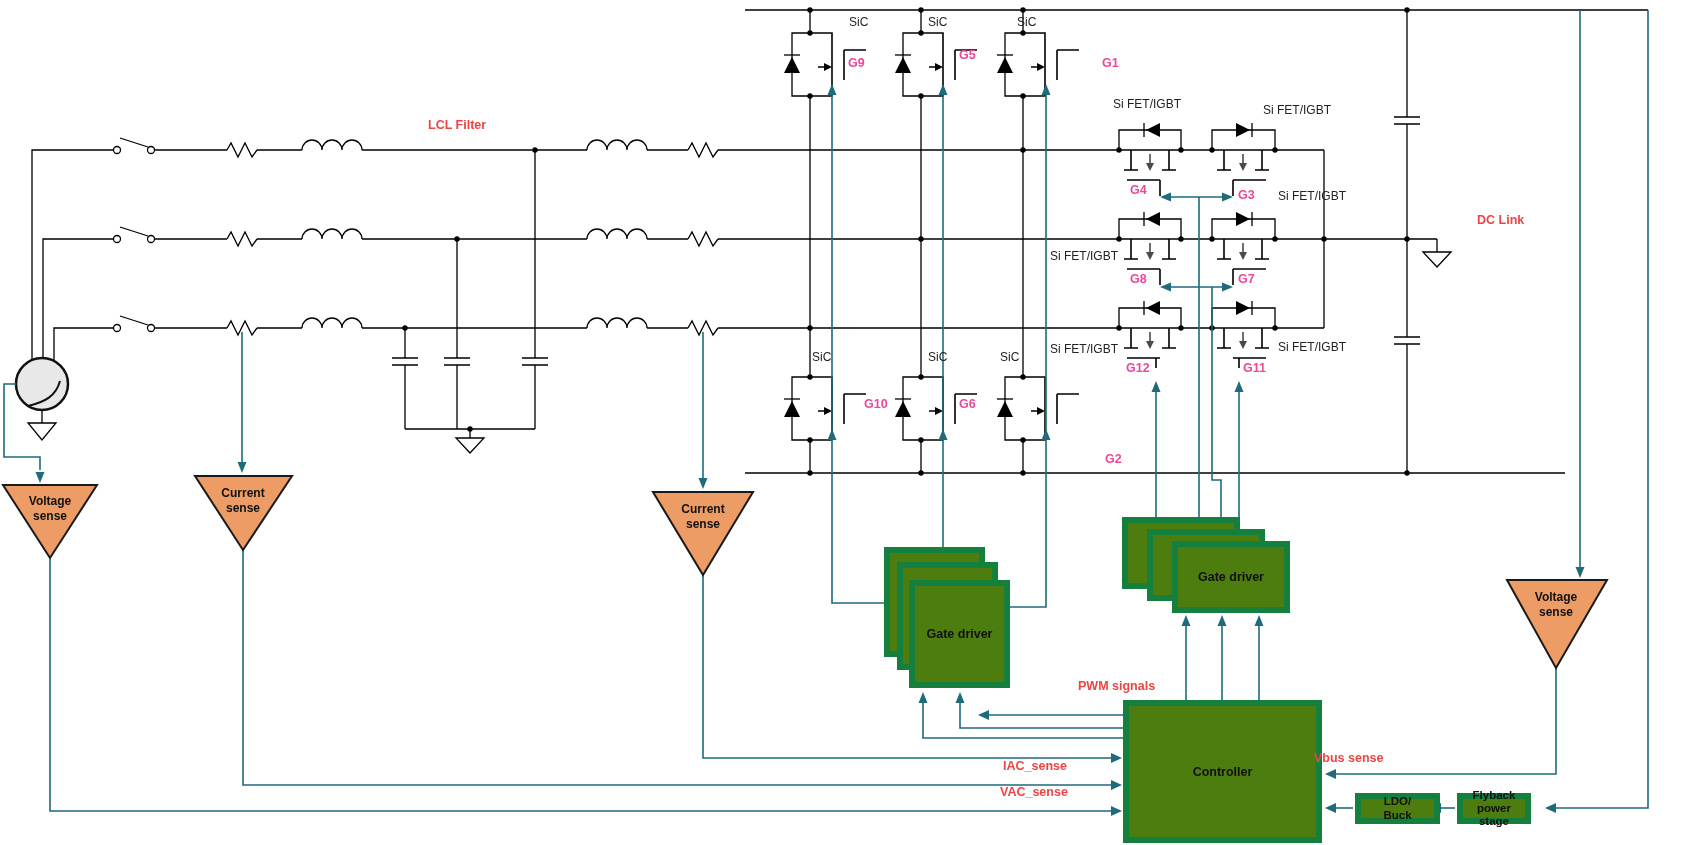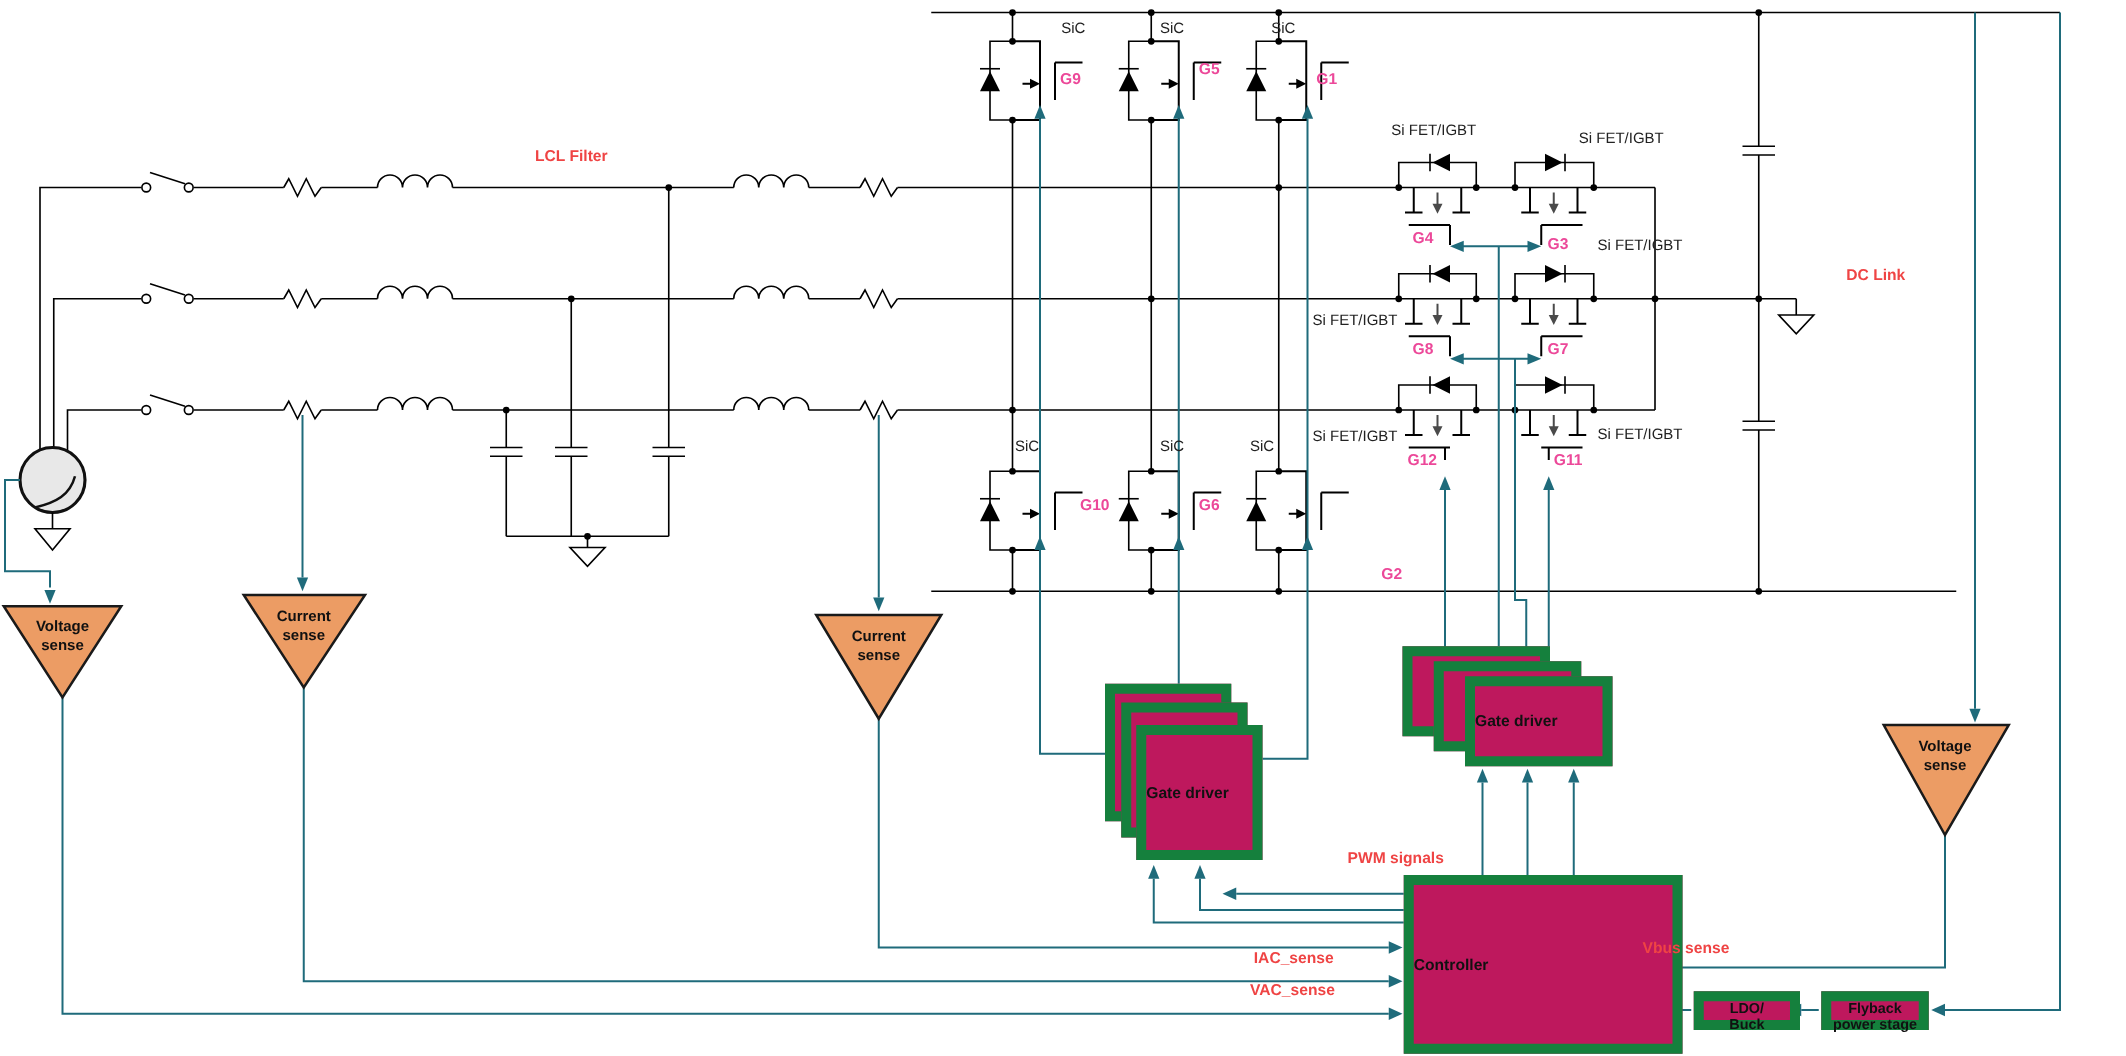--- a/index.html
+++ b/index.html
@@ -3,22 +3,22 @@
 <meta charset="utf-8">
 <style>
   html,body{margin:0;padding:0;background:#fff;}
   #stage{position:relative;width:1701px;height:845px;background:#ffffff;overflow:hidden;
          font-family:"Liberation Sans", sans-serif;}
   #wires{position:absolute;left:0;top:0;}
   .lbl{position:absolute;color:#ef4444;font-size:12.5px;white-space:nowrap;}
   .lbl.bold{font-weight:bold;}
   .gate{position:absolute;color:#ec4899;font-size:12.5px;font-weight:bold;white-space:nowrap;}
   .devlbl{position:absolute;color:#222;font-size:12px;white-space:nowrap;}
-  .block{position:absolute;background:#be185d;border:8px solid #15803d;box-sizing:border-box;
-         display:flex;align-items:center;text-align:center;
+  .block{position:absolute;background:#4d7c0f;border:6px solid #15803d;box-sizing:border-box;
+         display:flex;align-items:center;justify-content:center;text-align:center;
          color:#111;font-weight:bold;font-size:12.5px;}
   .block.small{font-size:11.5px;line-height:1.15;flex-direction:column;}
   .tri-text{position:absolute;width:80px;text-align:center;color:#111;font-weight:bold;
             font-size:12px;line-height:1.25;}
 </style>
 </head>
 <body>
 
 <div id="stage">
 
@@ -291,29 +291,29 @@
 <div class="block" style="left:909px;top:580px;width:101px;height:108px;">
   <span>Gate driver</span>
 </div>
 
 <div class="block" style="left:1122px;top:517px;width:118px;height:72px;"></div>
 <div class="block" style="left:1147px;top:529px;width:118px;height:72px;"></div>
 <div class="block" style="left:1172px;top:541px;width:118px;height:72px;">
   <span>Gate driver</span>
 </div>
 
-<div class="block" style="left:1123px;top:700px;width:223px;height:143px;">
+<div class="block" style="left:1123px;top:700px;width:199px;height:143px;">
   <span>Controller</span>
 </div>
 
 <div class="block small" style="left:1355px;top:793px;width:85px;height:31px;">
   <span>LDO/</span>
   <span>Buck</span>
 </div>
-<div class="block small" style="left:1457px;top:793px;width:86px;height:31px;">
+<div class="block small" style="left:1457px;top:793px;width:74px;height:31px;">
   <span>Flyback</span>
   <span>power stage</span>
 </div>
 
 <div class="tri-text" style="left:10px;top:494px;">
   <div>Voltage</div>
       <div>sense</div>
 </div>
 <div class="tri-text" style="left:203px;top:486px;">
   <div>Current</div>
@@ -344,21 +344,21 @@
 
 <div class="devlbl" style="left:1113px;top:97px;">Si FET/IGBT</div>
 <div class="devlbl" style="left:1263px;top:103px;">Si FET/IGBT</div>
 <div class="devlbl" style="left:1050px;top:249px;">Si FET/IGBT</div>
 <div class="devlbl" style="left:1278px;top:189px;">Si FET/IGBT</div>
 <div class="devlbl" style="left:1050px;top:342px;">Si FET/IGBT</div>
 <div class="devlbl" style="left:1278px;top:340px;">Si FET/IGBT</div>
 
 <div class="gate" style="left:848px;top:56px;">G9</div>
 <div class="gate" style="left:959px;top:48px;">G5</div>
-<div class="gate" style="left:1053px;top:56px;">G1</div>
+<div class="gate" style="left:1102px;top:56px;">G1</div>
 <div class="gate" style="left:848px;top:397px;margin-left:16px;">G10</div>
 <div class="gate" style="left:959px;top:397px;">G6</div>
 <div class="gate" style="left:1105px;top:452px;">G2</div>
 <div class="gate" style="left:1130px;top:183px;">G4</div>
 <div class="gate" style="left:1238px;top:188px;text-align:center;">G3</div>
 <div class="gate" style="left:1130px;top:272px;">G8</div>
 <div class="gate" style="left:1238px;top:272px;">G7</div>
 <div class="gate" style="left:1126px;top:361px;">G12</div>
 <div class="gate" style="left:1243px;top:361px;">G11</div>
 

